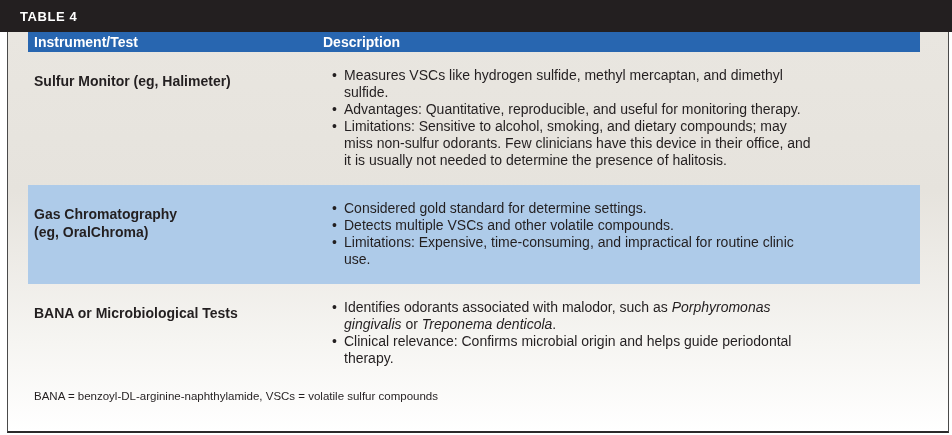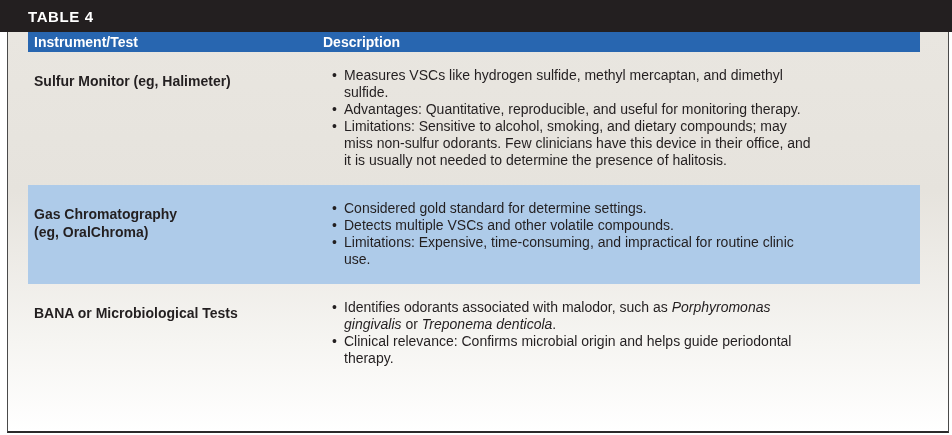--- a/index.html
+++ b/index.html
@@ -7,25 +7,25 @@
     margin: 0; padding: 0;
     width: 952px; height: 435px;
     background: #ffffff;
     font-family: "Liberation Sans", sans-serif;
     overflow: hidden;
   }
   .table-bar {
     height: 32px;
     background: var(--bar-bg, #231f20);
     color: #ffffff;
-    font-size: 15px;
+    font-size: 13px;
     font-weight: bold;
     letter-spacing: 0.6px;
     line-height: 33px;
-    padding-left: 28px;
+    padding-left: 20px;
   }
   .page-frame {
     margin: 0 3px 0 7px;
     height: 401px;
     border-left: 1px solid #4a4a4a;
     border-right: 1px solid #4a4a4a;
     border-bottom: 2px solid #2b2b2b;
     background: linear-gradient(180deg,
       var(--panel-top, #e9e6e0) 0%,
       #e6e3dd 40%,
@@ -152,13 +152,14 @@
           <td class="col-description">
             <ul class="bullets">
               <li><span>Identifies odorants associated with malodor, such as </span><em>Porphyromonas gingivalis</em><span> or </span><em>Treponema denticola</em><span>.</span></li>
               <li><span>Clinical relevance: Confirms microbial origin and helps guide periodontal therapy.</span></li>
             </ul>
           </td>
         </tr>
       </tbody>
   </table>
 
+  <div class="footnote">BANA = benzoyl-DL-arginine-naphthylamide, VSCs = volatile sulfur compounds</div>
 </div>
 
 </body></html>

